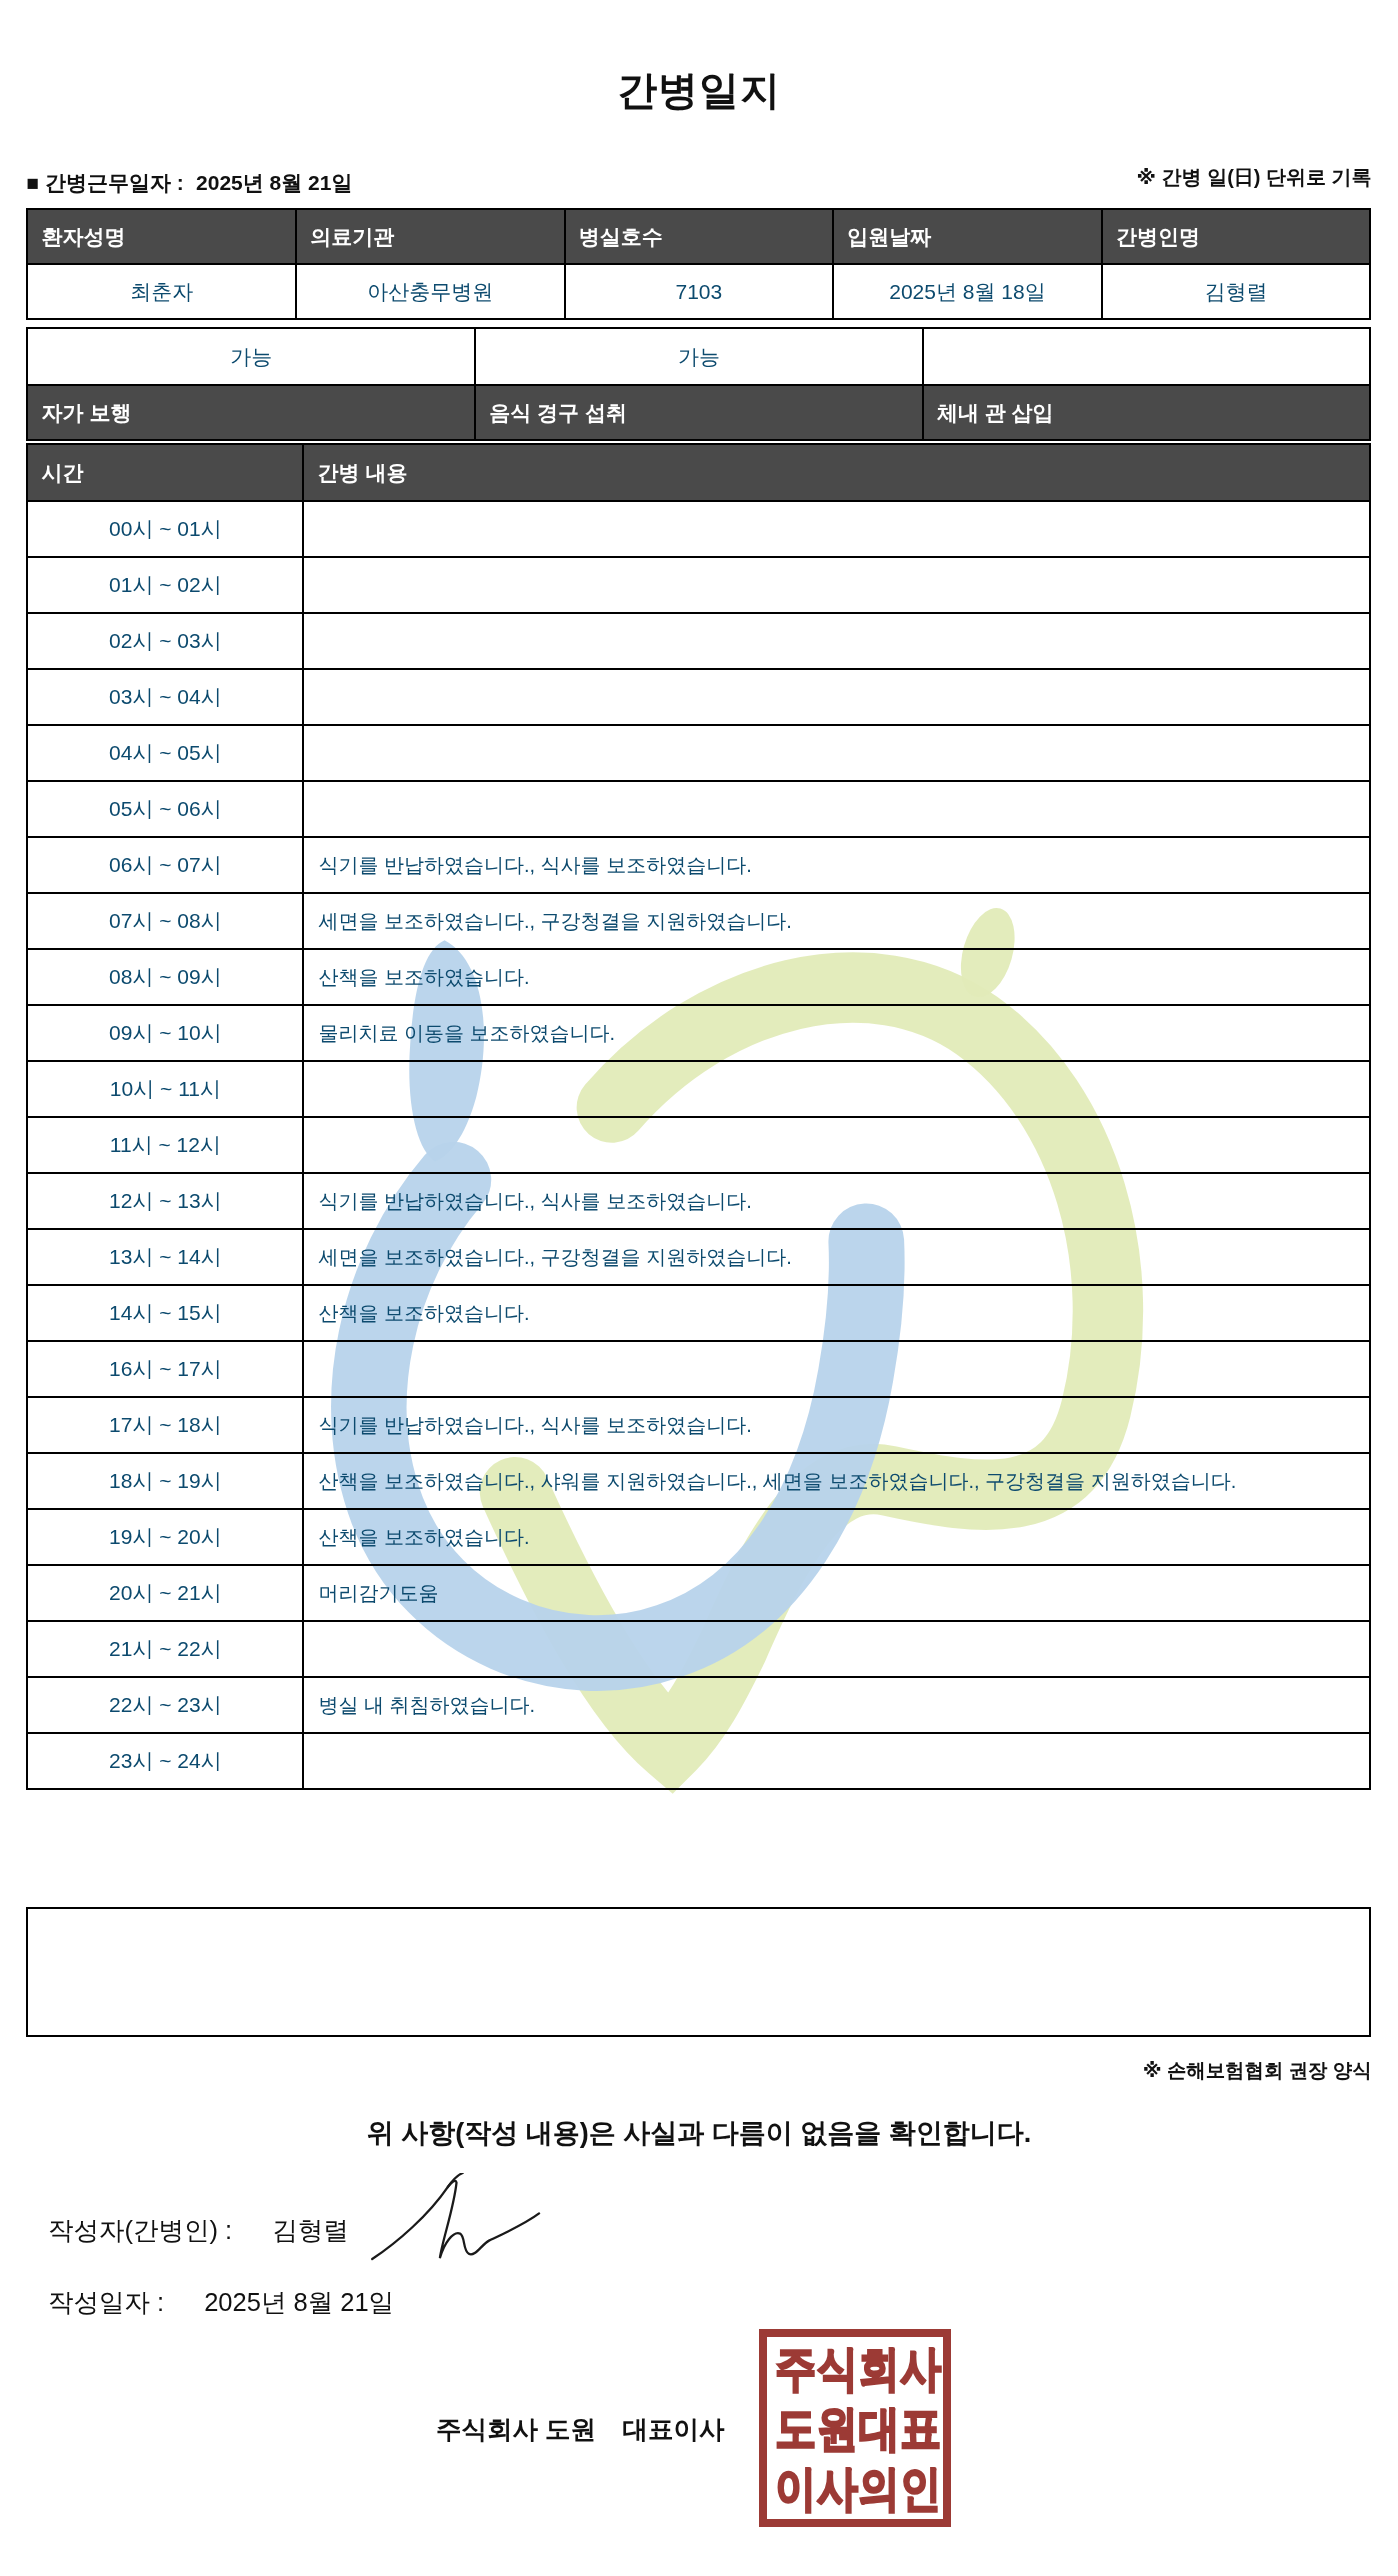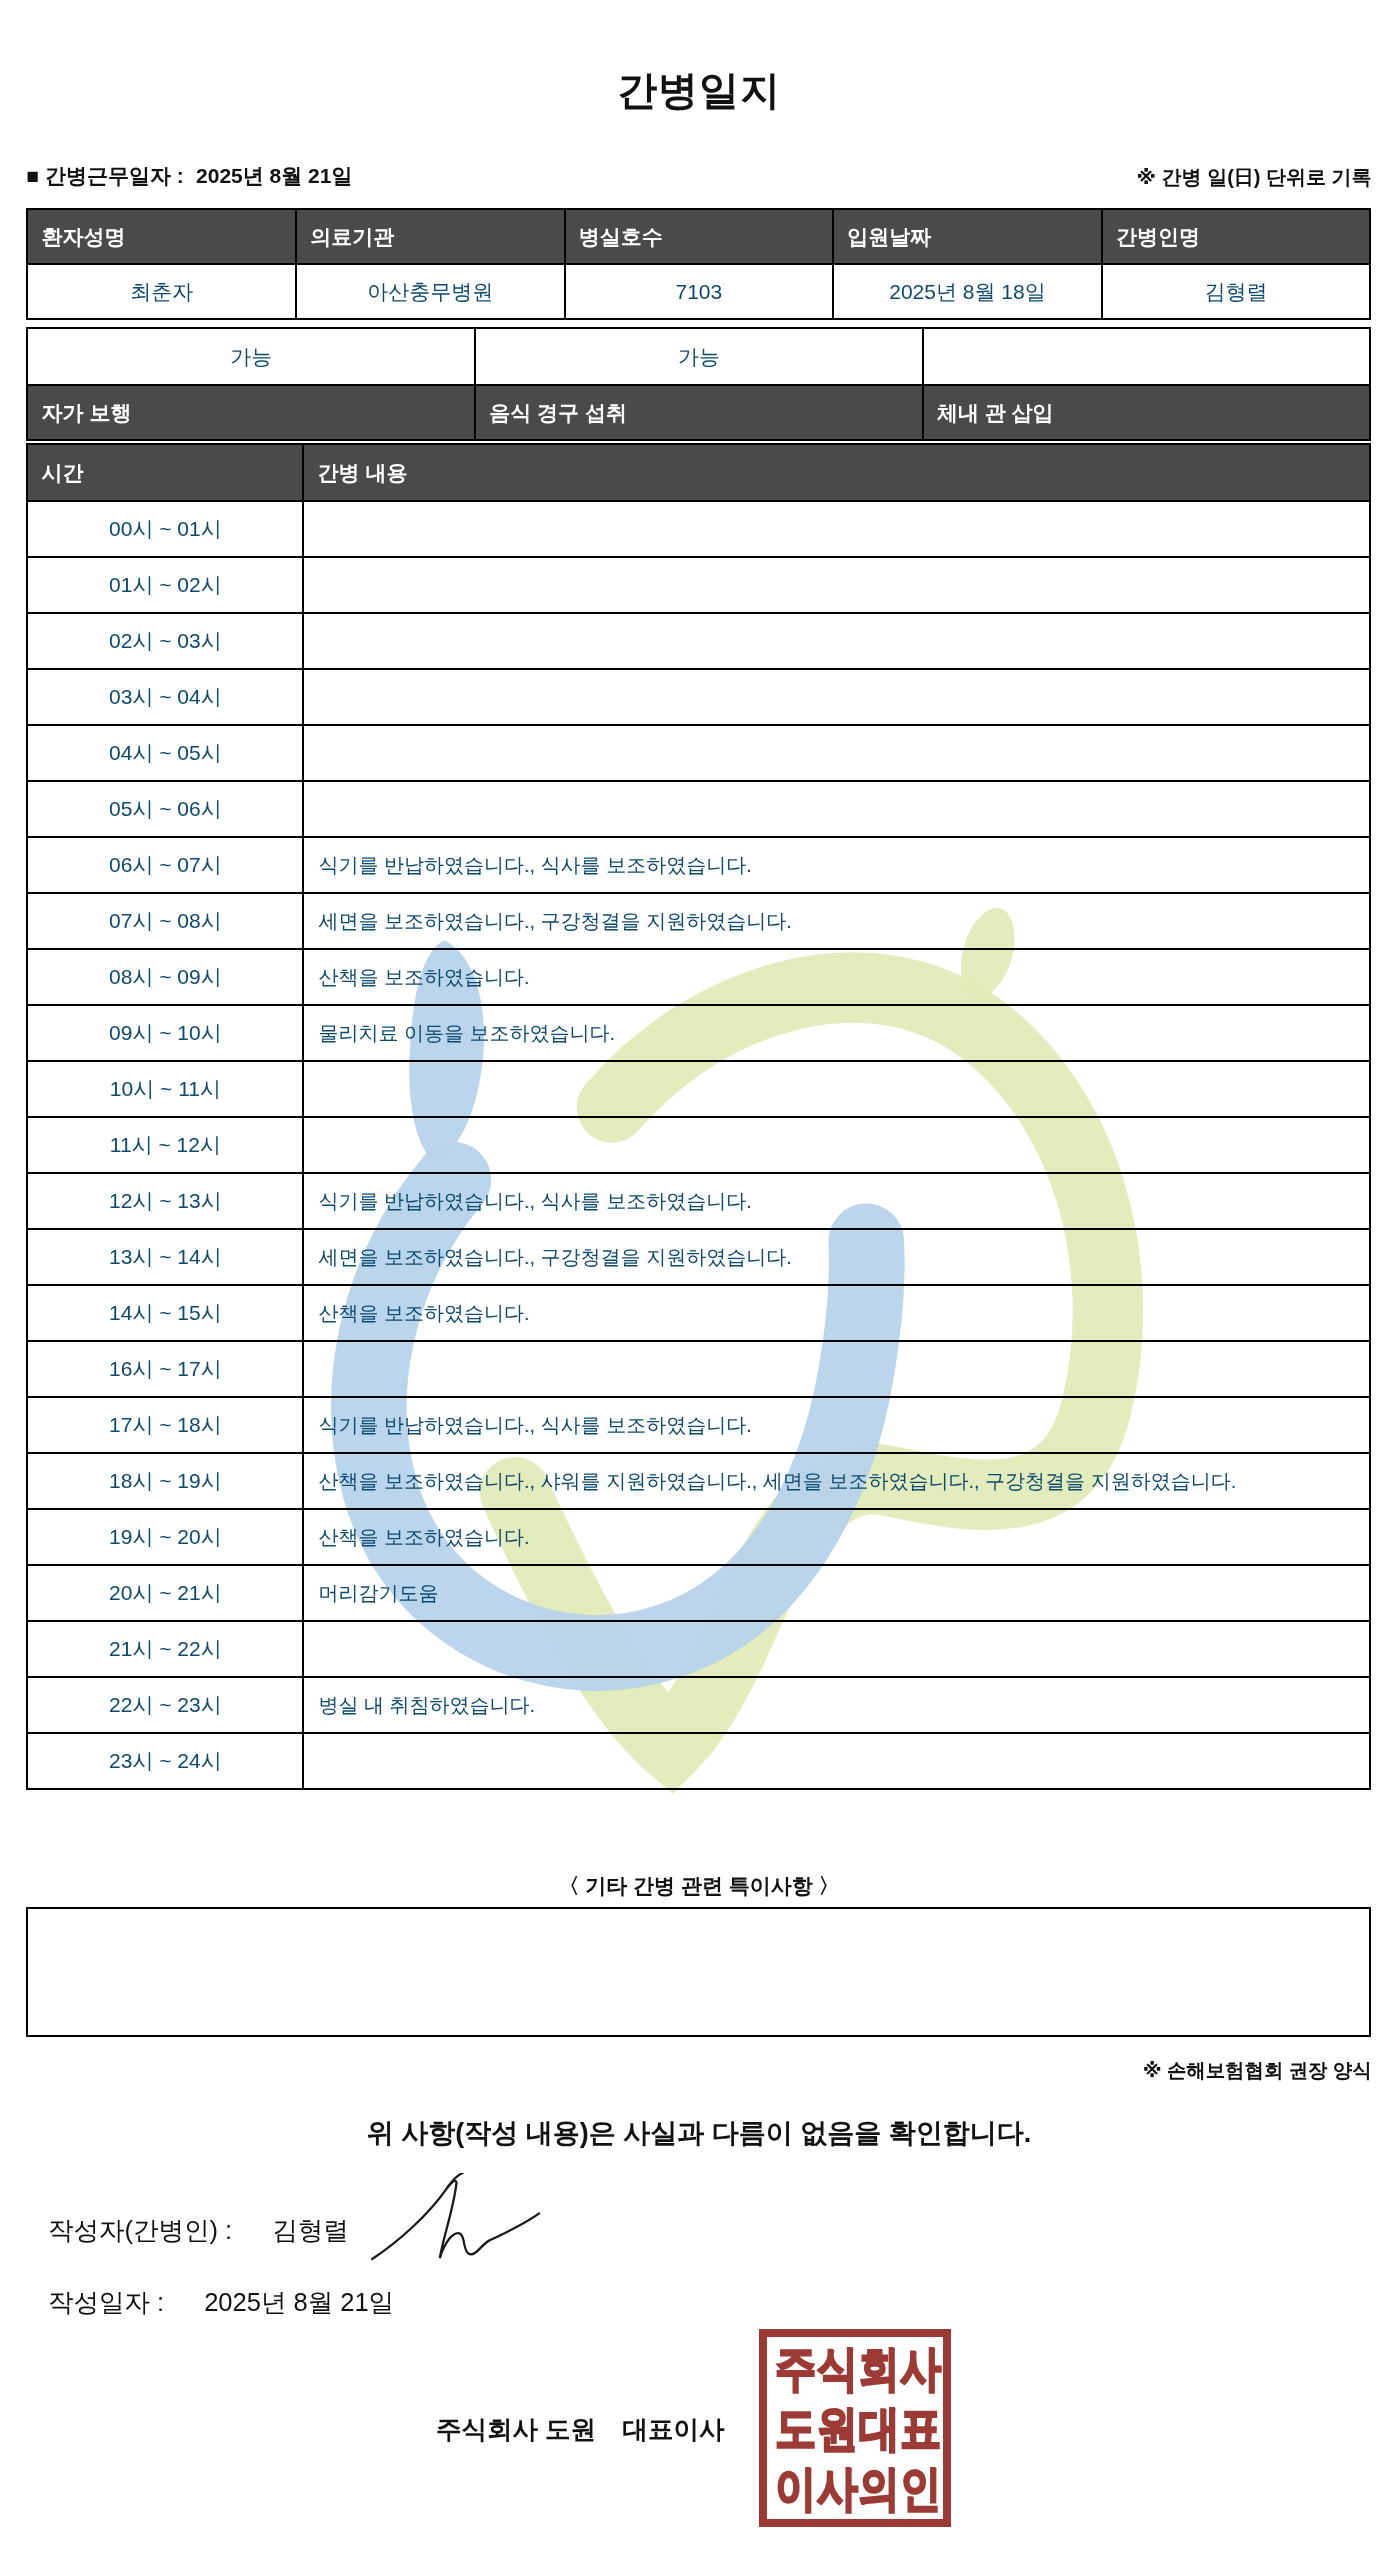--- a/index.html
+++ b/index.html
@@ -62,21 +62,21 @@
       <path d="M 515 1340 C 428 1442, 393 1592, 440 1716 C 492 1850, 640 1906, 760 1864 C 880 1824, 948 1700, 972 1562 C 982 1506, 986 1452, 984 1410" stroke="#b7d3eb" stroke-width="86" opacity="0.95"></path>
 
       <path d="M 505 1068 C 548 1090, 560 1170, 541 1246 C 528 1293, 510 1313, 494 1319 C 473 1306, 461 1252, 466 1185 C 470 1122, 482 1078, 505 1068 Z" fill="#b7d3eb" opacity="0.95"></path>
     </g>
   </svg>
 
   <div class="layer">
 
     <div class="abs title" style="top:63px;">간병일지</div>
 
-    <div class="abs meta-left" style="top:162px;">
+    <div class="abs meta-left" style="top:169px;">
       <span>■ 간병근무일자 :</span><span class="val">2025년 8월 21일</span>
     </div>
     <div class="abs meta-right" style="top:164px;">※ 간병 일(日) 단위로 기록</div>
 
     <table class="abs info-table">
       <tbody>
           <tr style="height:55px;">
         <th>환자성명</th>
         <th>의료기관</th>
         <th>병실호수</th>
@@ -202,21 +202,20 @@
             <td class="time">22시 ~ 23시</td>
             <td class="content">병실 내 취침하였습니다.</td>
           </tr>
       <tr style="height:56px;">
             <td class="time">23시 ~ 24시</td>
             <td class="content"></td>
           </tr>
     </tbody>
       </table>
 
-    <div class="abs extra-heading" style="top:1872px;">〈 기타 간병 관련 특이사항 〉</div>
     <div class="abs extra-box"></div>
 
     <div class="abs form-note" style="top:2057px;">※ 손해보험협회 권장 양식</div>
 
     <div class="abs confirm" style="top:2115px;">위 사항(작성 내용)은 사실과 다름이 없음을 확인합니다.</div>
 
     <div class="abs sign-line" style="top:2213px;">
       <span>작성자(간병인) :</span><span class="val">김형렬</span>
     </div>
 

